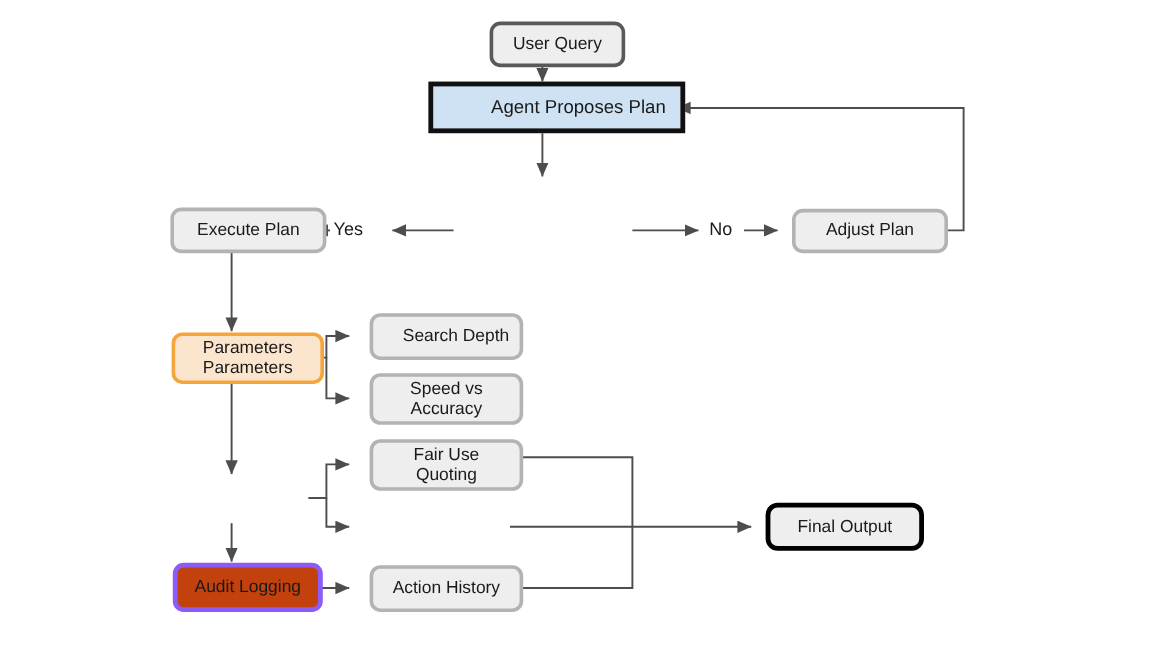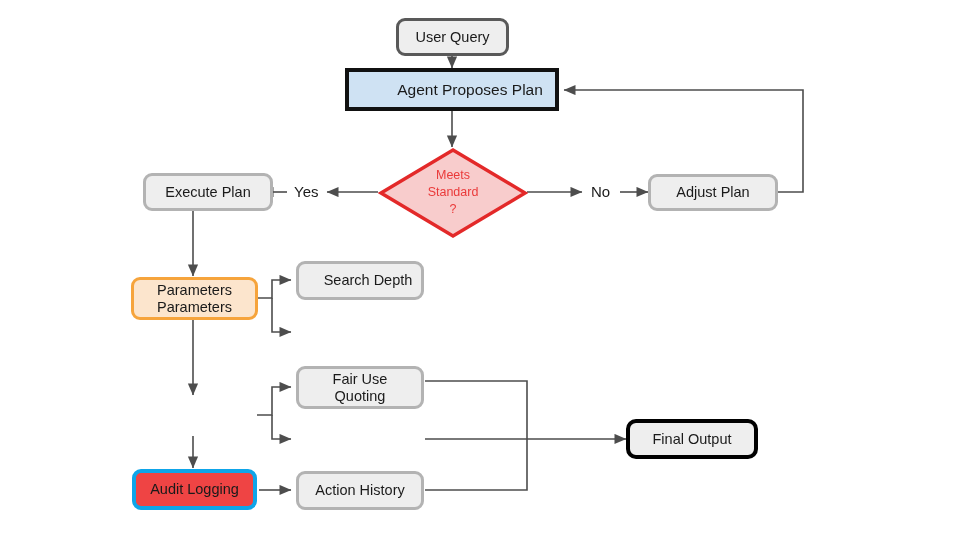--- a/index.html
+++ b/index.html
@@ -24,20 +24,21 @@
   .node {
     position: absolute;
     box-sizing: border-box;
     display: flex;
     align-items: center;
     justify-content: center;
     text-align: center;
     line-height: 1.15;
     color: #1a1a1a;
     z-index: 5;
+    margin-left: 12px;
   }
   .rounded {
     border-radius: 9px;
     background: #eeeeee;
     border: 3px solid #b3b3b3;
     font-size: 14.5px;
   }
   .rounded.dark-border {
     border-color: #595959;
   }
@@ -54,22 +55,22 @@
   }
   .rounded.orange {
     background: #fce5cd;
     border-color: #f6a43c;
   }
   .rounded.green {
     background: #d9ead3;
     border-color: #5f9e4a;
   }
   .rounded.purple {
-    background: #ef4444;
-    border: 4px solid #0ea5e9;
+    background: #c2410c;
+    border: 4px solid #8b5cf6;
   }
   .edge-label {
     position: absolute;
     font-size: 15px;
     color: #1a1a1a;
     z-index: 6;
     background: #ffffff;
     padding: 0 3px;
   }
   .diamond-wrap {
@@ -138,49 +139,45 @@
   </svg>
 
   <div class="node rounded dark-border" style="left:396px; top:18px; width:113px; height:38px;">
     <span>User Query</span>
   </div>
 
   <div class="node rect-blue" style="left:345px; top:68px; width:214px; height:43px;">
     <span>Agent Proposes Plan</span>
   </div>
 
-  <div class="diamond-wrap" style="left:378px; top:147px; width:150px; height:92px;">
-    <svg width="150" height="92" viewBox="0 0 150 92">
-      <polygon points="75,3 147,46 75,89 3,46" fill="#f8cccc" stroke="#e32929" stroke-width="3.4"></polygon>
-    </svg>
-    <div class="diamond-label" style="top:20px;">Meets</div>
-    <div class="diamond-label" style="top:37px;">Standard</div>
-    <div class="diamond-label" style="top:54px;">?</div>
-  </div>
 
-  <div class="edge-label" style="left:291px; top:183px;">Yes</div>
+  <div class="edge-label" style="left:275px; top:183px;">Yes</div>
   <div class="edge-label" style="left:588px; top:183px;">No</div>
 
-  <div class="node rounded" style="left:143px; top:173px; width:130px; height:38px;">
+  <div class="node rounded" style="left:130px; top:173px; width:130px; height:38px;">
     <span>Execute Plan</span>
   </div>
 
   <div class="node rounded" style="left:648px; top:174px; width:130px; height:37px;">
     <span>Adjust Plan</span>
   </div>
 
   <div class="node rounded orange" style="left:131px; top:277px; width:127px; height:43px; flex-direction:column;">
     <span>Parameters</span>
     <span>Parameters</span>
   </div>
 
   <div class="node rounded" style="left:296px; top:261px; width:128px; height:39px;padding-left:16px;">
     <span>Search Depth</span>
   </div>
 
+  <div class="node rounded" style="left:296px; top:311px; width:128px; height:43px; flex-direction:column;">
+    <span>Speed vs</span>
+    <span>Accuracy</span>
+  </div>
 
 
   <div class="node rounded" style="left:296px; top:366px; width:128px; height:43px; flex-direction:column;">
     <span>Fair Use</span>
     <span>Quoting</span>
   </div>
 
 
   <div class="node rounded purple" style="left:132px; top:469px; width:125px; height:41px;">
     <span>Audit Logging</span>

